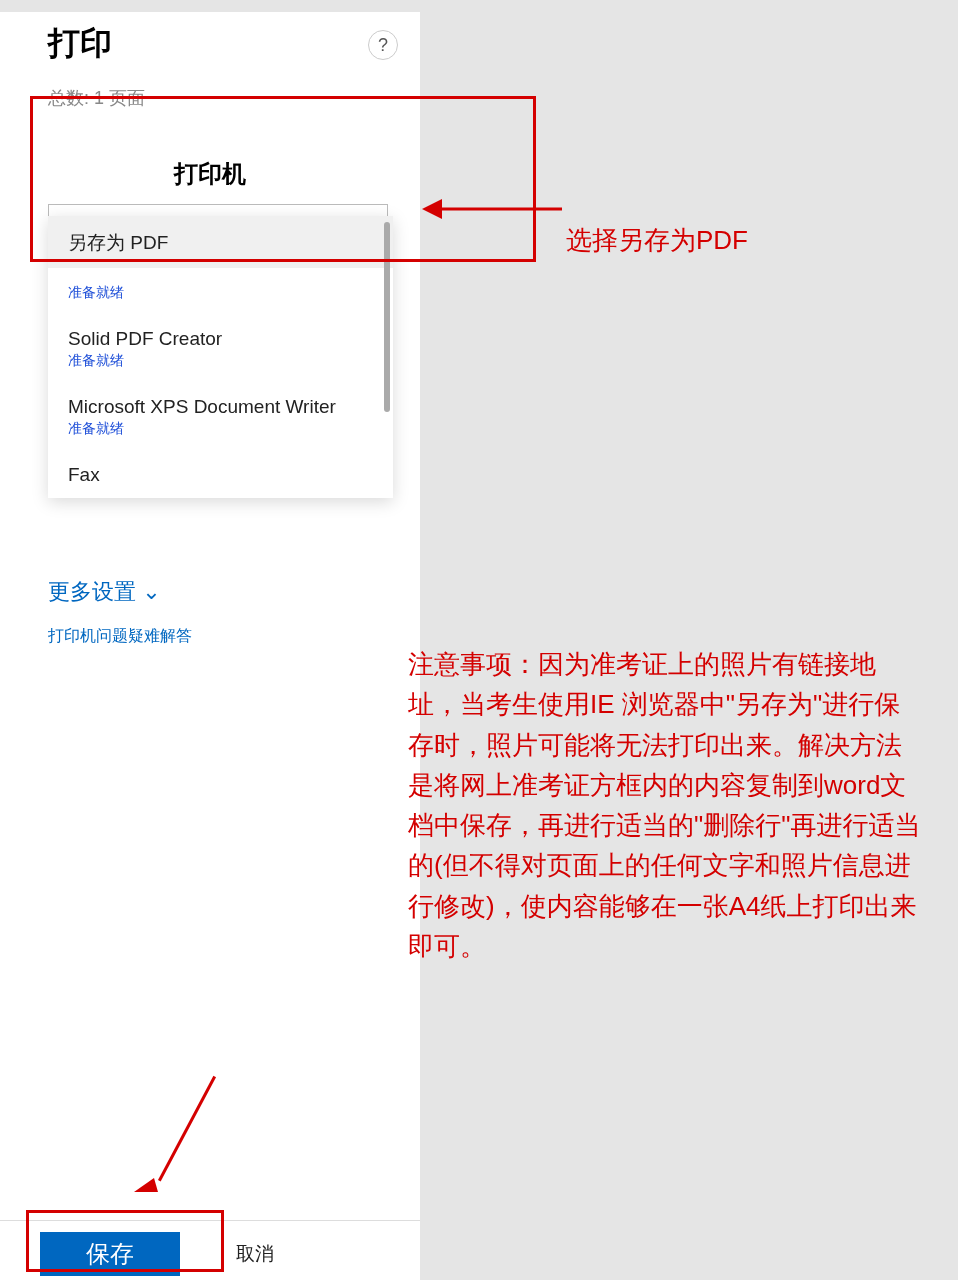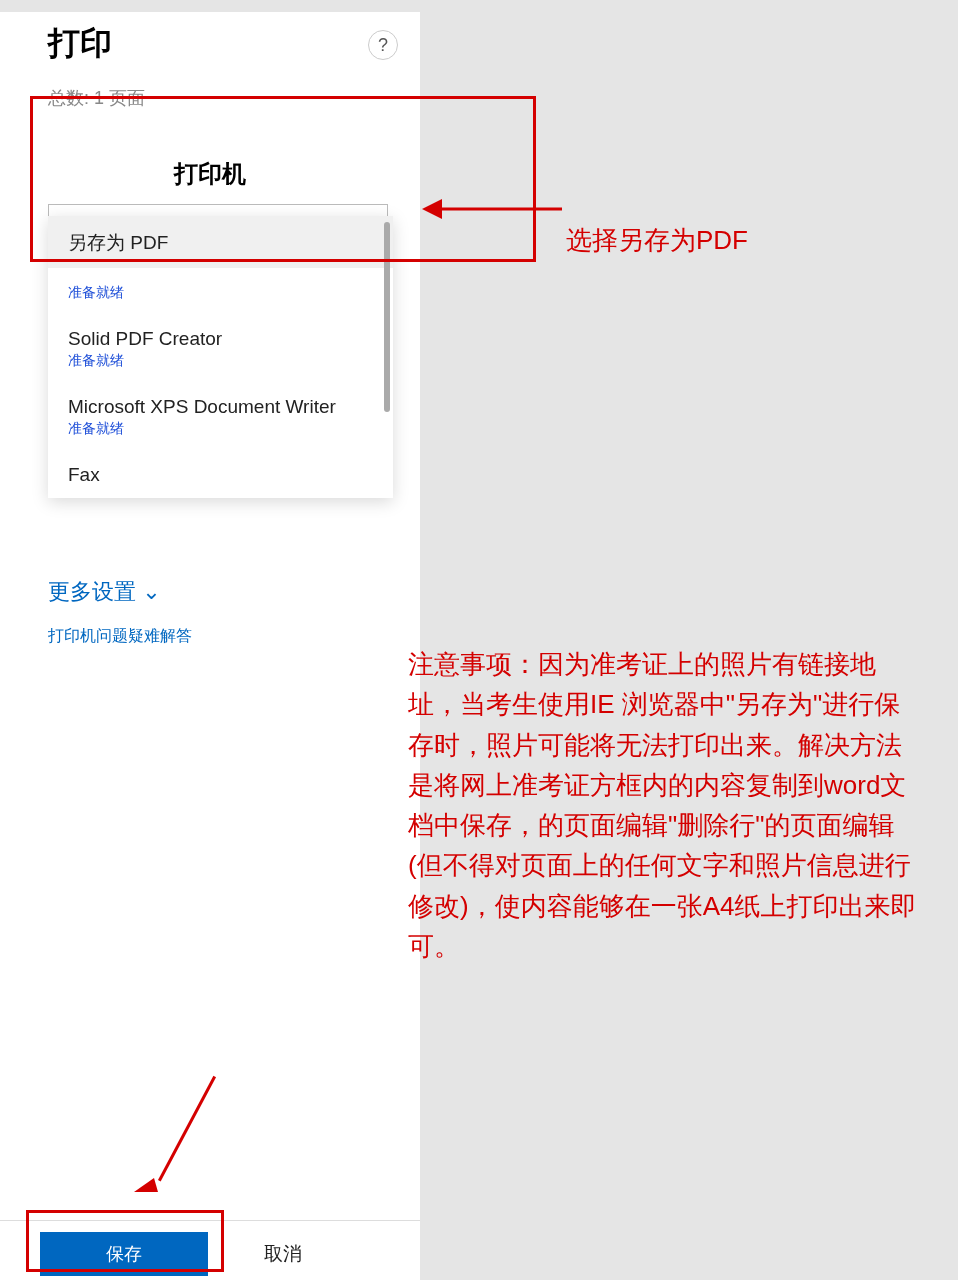--- a/index.html
+++ b/index.html
@@ -154,26 +154,26 @@
       width: 420px;
       height: 72px;
       border-top: 1px solid #ddd;
       display: flex;
       align-items: center;
       padding: 0 40px 6px;
       gap: 56px;
     }
     
     .btn-save {
-      width: 168px;
+      width: 140px;
       height: 44px;
       background: #0067c0;
       color: #fff;
       border: none;
-      font-size: 18px;
+      font-size: 24px;
       font-weight: 500;
     }
     
     .btn-cancel {
       background: none;
       border: none;
       font-size: 19px;
       color: #222;
       text-align: center;
     }
@@ -315,21 +315,21 @@
 
 <div class="arrow-printer">
   <svg width="150" height="50">
     <line x1="142" y1="25" x2="18" y2="25" stroke="#d40000" stroke-width="3"></line>
     <polygon points="2,25 22,15 22,35" fill="#d40000"></polygon>
   </svg>
 </div>
 
 <div class="label-pdf">选择另存为PDF</div>
 
-<div class="notice-text">注意事项：因为准考证上的照片有链接地址，当考生使用IE 浏览器中"另存为"进行保存时，照片可能将无法打印出来。解决方法是将网上准考证方框内的内容复制到word文档中保存，的页面编辑"删除行"的页面编辑(但不得对页面上的任何文字和照片信息进行修改)，使内容能够在一张A4纸上打印出来即可。</div>
+<div class="notice-text">注意事项：因为准考证上的照片有链接地址，当考生使用IE 浏览器中"另存为"进行保存时，照片可能将无法打印出来。解决方法是将网上准考证方框内的内容复制到word文档中保存，再进行适当的"删除行"再进行适当的(但不得对页面上的任何文字和照片信息进行修改)，使内容能够在一张A4纸上打印出来即可。</div>
 
 <div class="red-box-save"></div>
 
 <div class="save-arrow-line"></div>
 
 <div class="arrow-save">
   <svg width="40" height="40">
     <polygon points="8,32 28,18 32,32" fill="#d40000"></polygon>
   </svg>
 </div>

